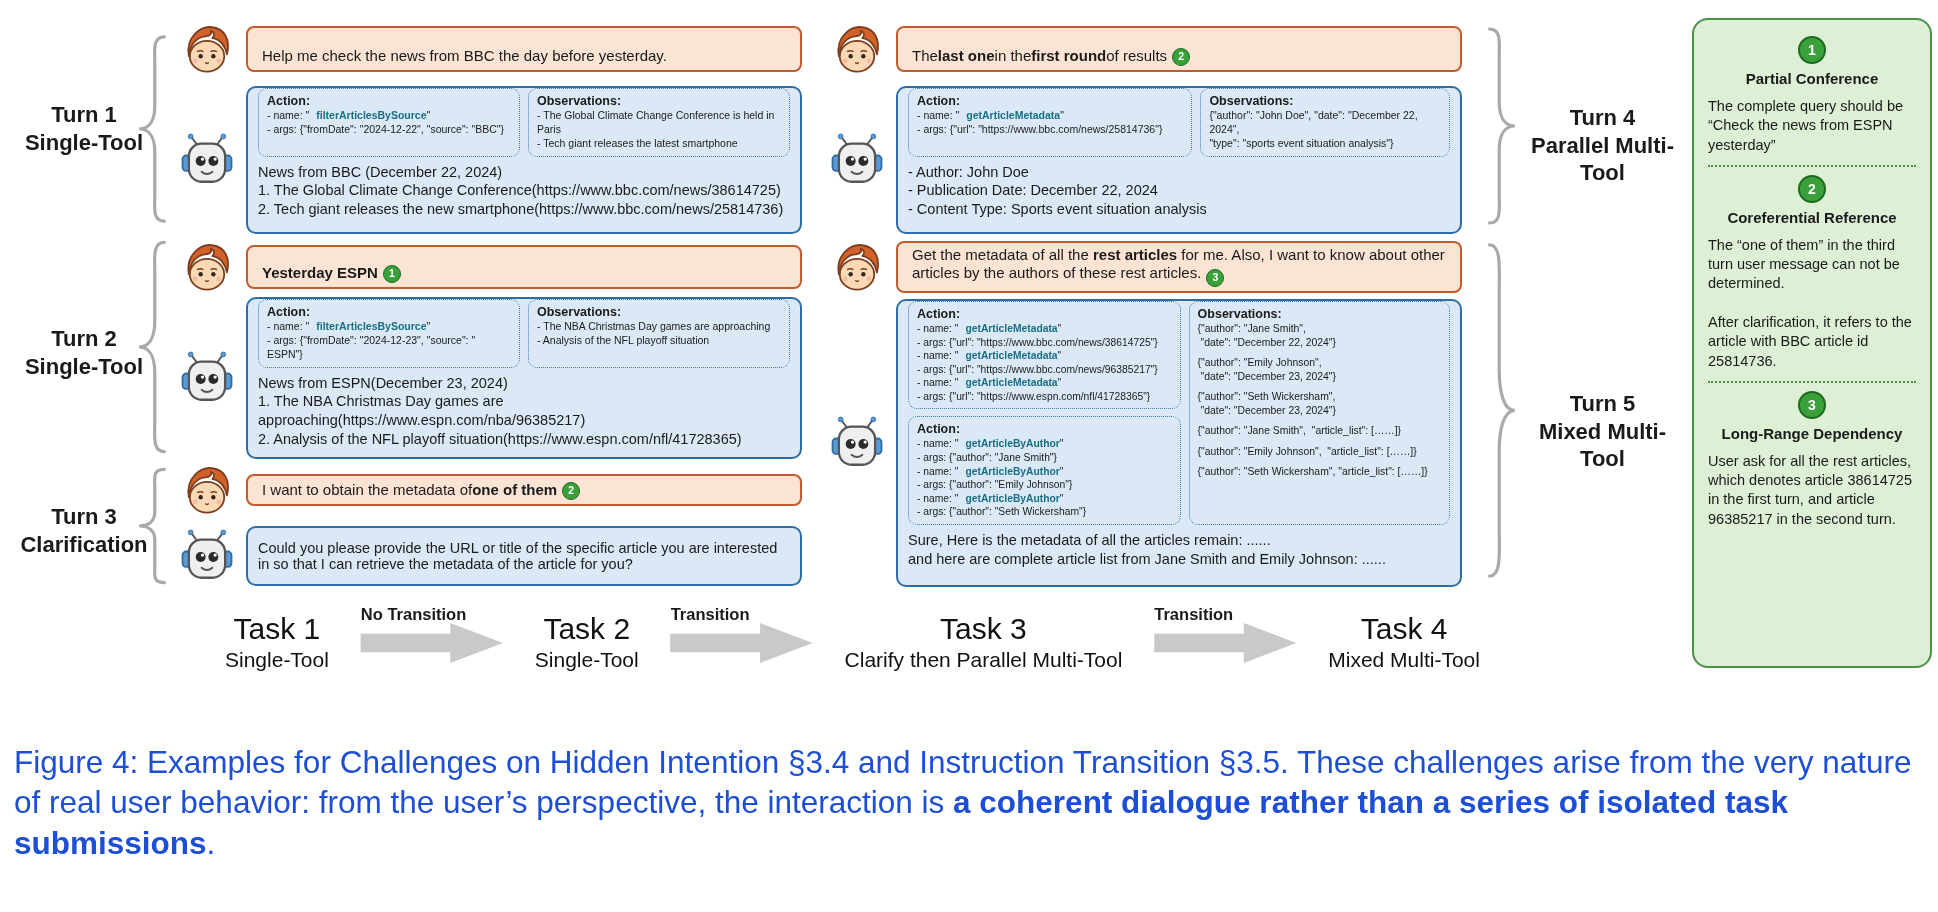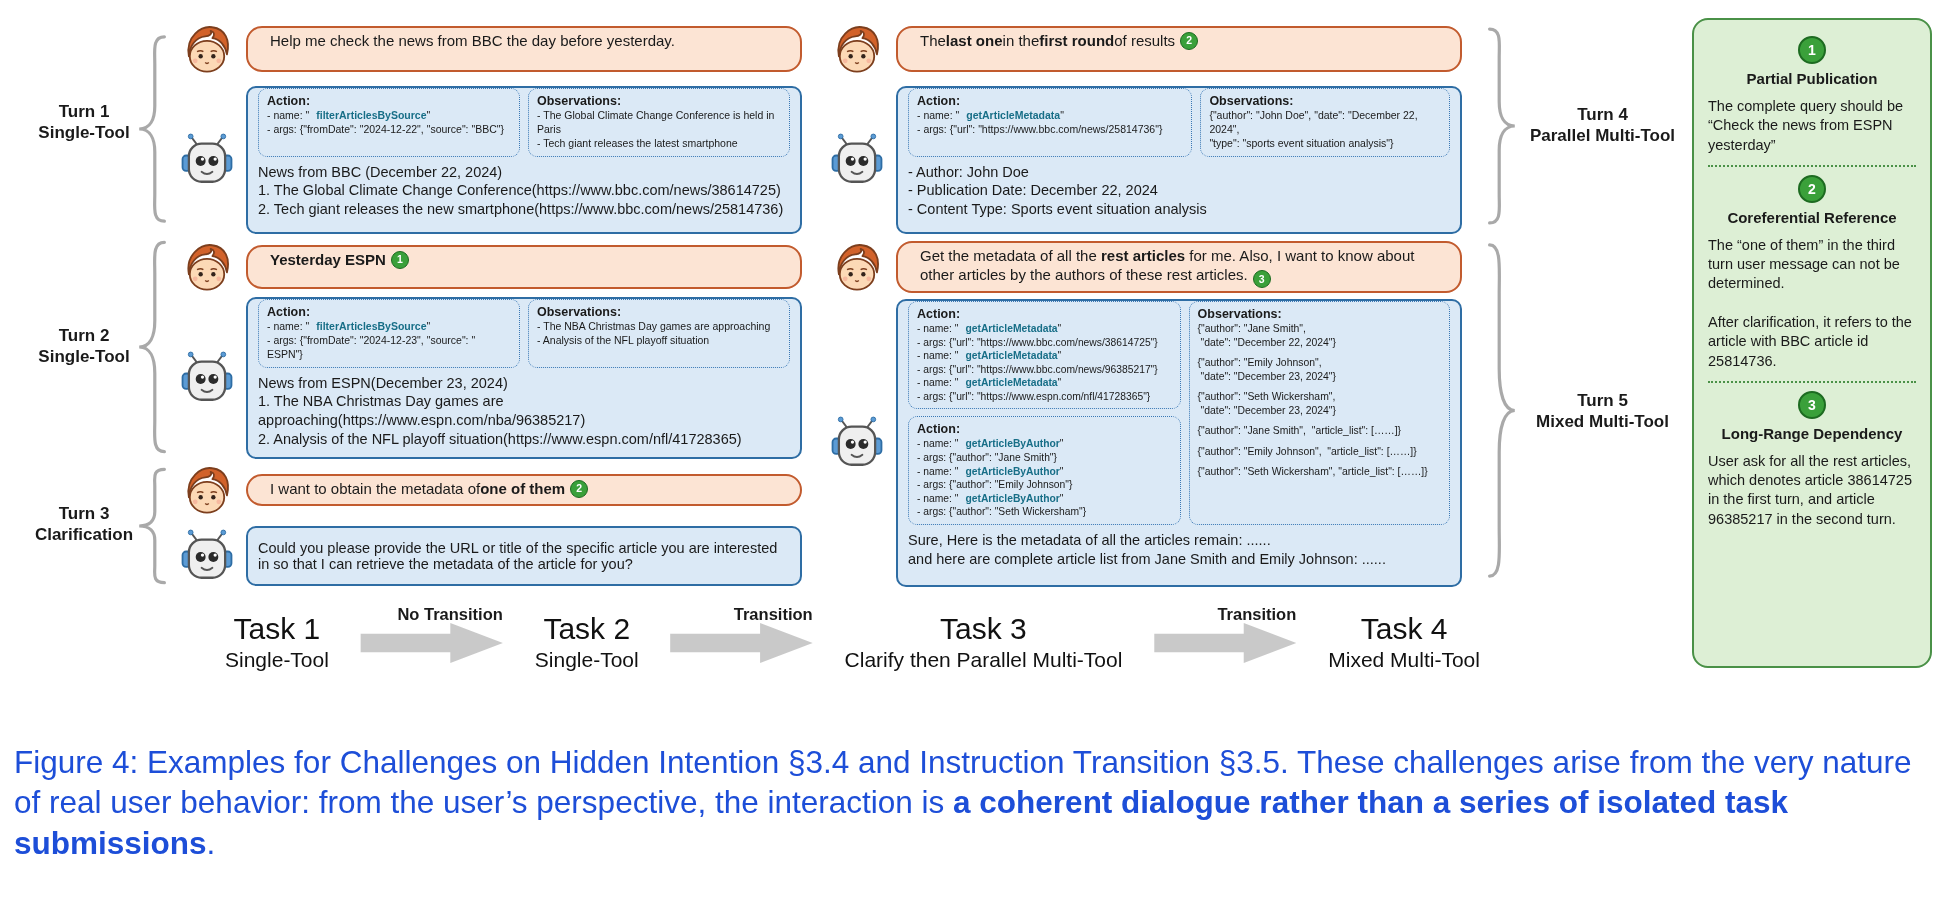--- a/index.html
+++ b/index.html
@@ -7,28 +7,28 @@
     --blue-bd:#2e6da4;   --blue-bg:#dbe9f6; --blue-dot:#3a78b5;
     --tool:#176e87;
     --green-bd:#4a9147;  --green-bg:#ddefd5; --badge:#3aa03a; --badge-bd:#1d6b21;
     --gray-arrow:#c9c9c9; --brace:#a9a9a9;
   }
   html,body{margin:0;padding:0;background:#fff;}
   .page{position:relative;width:1938px;height:912px;background:#fff;overflow:hidden;
         font-family:"Liberation Sans",sans-serif;color:#1a1a1a;}
   .fig{position:absolute;inset:0;}
   
-  .tlabel{position:absolute;text-align:center;font-weight:bold;font-size:17px;line-height:1.25;}
+  .tlabel{position:absolute;text-align:center;font-weight:bold;font-size:22px;line-height:1.25;}
   .brace{position:absolute;}
   
   .row{position:absolute;display:flex;gap:10px;align-items:center;}
   .av{flex:0 0 58px;display:flex;align-items:center;justify-content:center;}
   .avsvg{width:58px;height:58px;}
   .u-bubble{flex:1;background:var(--orange-bg);border:2.5px solid var(--orange-bd);
-            border-radius:16px;display:flex;align-items:flex-start;padding:4px 22px;
+            border-radius:8px;display:flex;align-items:flex-end;padding:4px 14px;
             font-size:15px;line-height:1.25;align-self:stretch;}
   .b-box{flex:1;background:var(--blue-bg);border:2.5px solid var(--blue-bd);
          border-radius:10px;padding:0 10px;box-sizing:border-box;font-size:14.5px;align-self:stretch;}
   .b-plain{display:flex;align-items:center;}
   .duo{display:flex;gap:8px;align-items:stretch;}
   .duo>.dotted{flex:1;}
   .dotted{border:1.7px dotted var(--blue-dot);border-radius:9px;padding:5px 8px;box-sizing:border-box;}
   .hdr{font-weight:bold;font-size:12.5px;margin-bottom:1px;}
   .dline{font-size:10.5px;line-height:1.32;white-space:pre-wrap;}
   .tool{color:var(--tool);font-weight:bold;margin-left:7px;}
@@ -52,21 +52,21 @@
           display:flex;align-items:center;justify-content:center;margin:8px auto 6px;}
   .ptitle{font-weight:bold;text-align:center;font-size:15px;margin-bottom:10px;}
   .pbody{white-space:pre-line;line-height:1.33;}
   .psep{border-top:2.5px dotted var(--green-bd);margin:10px 0 2px;}
   
   .tasks{position:absolute;left:225px;top:598px;width:1255px;height:88px;
          display:flex;align-items:center;justify-content:space-between;}
   .task{text-align:center;}
   .task-title{font-size:30px;line-height:1.15;color:#111;}
   .task-sub{font-size:21px;line-height:1.2;color:#111;}
-  .tarrow{display:flex;flex-direction:column;align-items:flex-end;margin:0 2px;transform:translateY(-8px);}
+  .tarrow{display:flex;flex-direction:column;align-items:flex-start;margin:0 2px;transform:translateY(-8px);}
   .albl{font-weight:bold;font-size:16.5px;margin-bottom:-1px;}
   .arrow-shape{width:142px;height:40px;background:var(--gray-arrow);
      clip-path:polygon(0 27%,63% 27%,63% 0,100% 50%,63% 100%,63% 73%,0 73%);
      filter:drop-shadow(0 1px 0 #8a8a8a) drop-shadow(0 -1px 0 #8a8a8a)
             drop-shadow(1px 0 0 #8a8a8a) drop-shadow(-1px 0 0 #8a8a8a);}
   
   .caption{position:absolute;left:14px;top:742px;width:1908px;
            font-family:Liberation Sans, sans-serif;font-size:31.5px;line-height:1.28;color:#1d4ed8;}
 </style>
 </head>
@@ -329,21 +329,21 @@
         </div>
       </div>
       <div class="reply">Sure, Here is the metadata of all the articles remain: ......
 and here are complete article list from Jane Smith and Emily Johnson: ......</div>
     </div>
   </div>
 
   <div class="panel">
     <div>
       <div class="pbadge">1</div>
-      <div class="ptitle">Partial Publication</div>
+      <div class="ptitle">Partial Conference</div>
       <div class="pbody">The complete query should be “Check the news from ESPN yesterday”</div>
     </div>
     <div class="psep"></div>
     <div>
       <div class="pbadge">2</div>
       <div class="ptitle">Coreferential Reference</div>
       <div class="pbody">The “one of them” in the third turn user message can not be determined.
 
 After clarification, it refers to the article with BBC article id 25814736.</div>
     </div>

